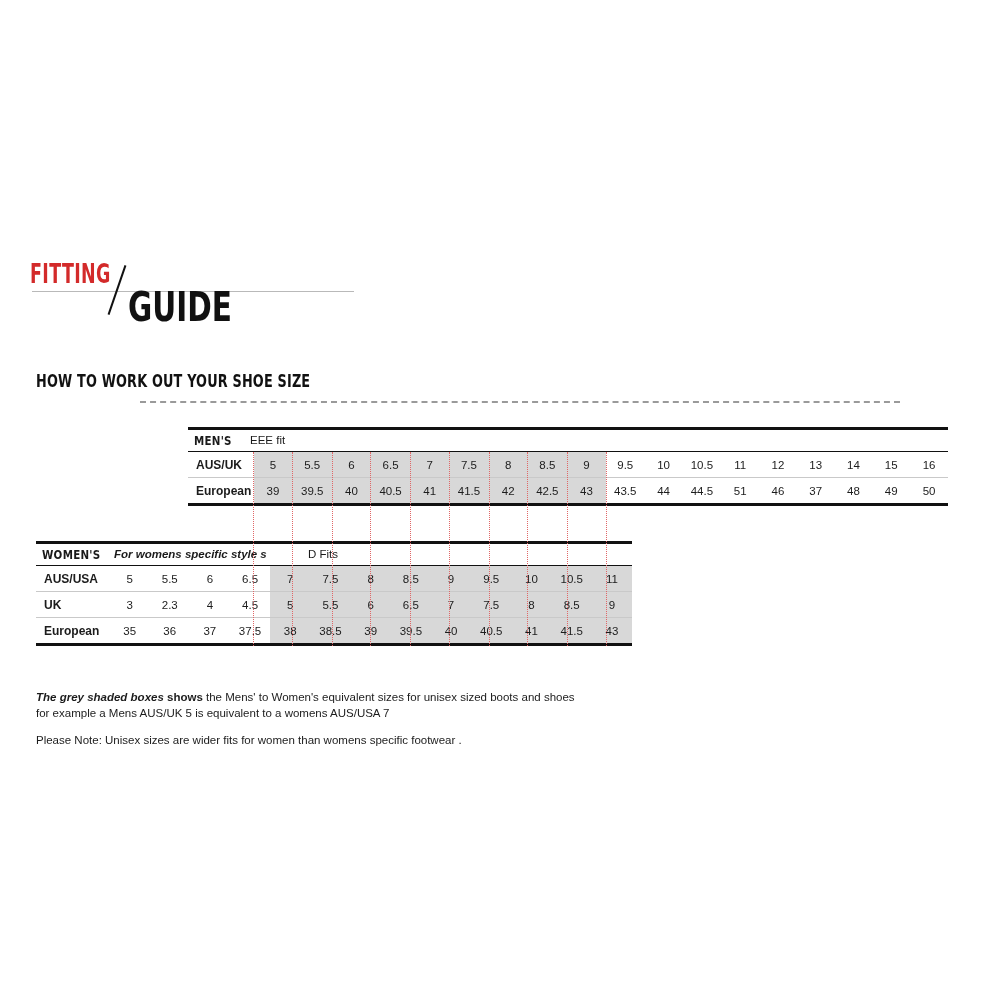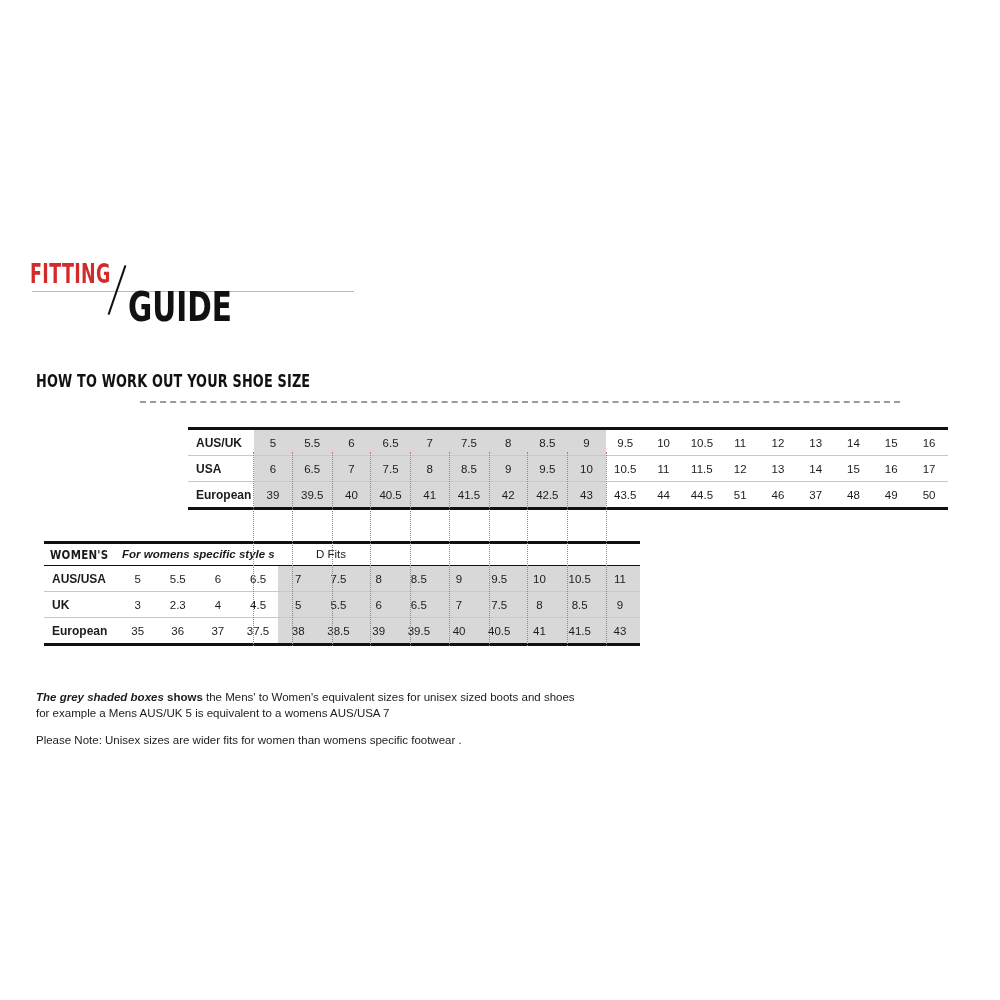--- a/index.html
+++ b/index.html
@@ -159,21 +159,21 @@
     left: 0;
     bottom: 0;
     width: 100%;
     height: 1px;
     background: #111;
   }
 
   
   #womens-table {
     position: absolute;
-    left: 44px;
+    left: 36px;
     top: 541px;
     width: 596px;
   }
   #womens-table .toprule { height: 3px; background: #111; width: 100%; }
   #womens-table .bottomrule { height: 3px; background: #111; width: 100%; }
   #womens-head {
     height: 22px;
     position: relative;
   }
   #womens-head .hd-title {
@@ -247,20 +247,25 @@
   <div id="heading-rule"></div>
   <div id="heading-slash"></div>
   <div id="guide-word">GUIDE</div>
 </div>
 
 <div id="subtitle">HOW TO WORK OUT YOUR SHOE SIZE</div>
 <div id="dashed-rule"></div>
 
 <div id="mens-table">
   <div class="toprule"></div>
+  <div id="mens-head">
+    <span class="hd-title">MEN'S</span>
+    <span class="hd-sub">EEE fit</span>
+    <span class="hd-line"></span>
+  </div>
   <table id="mens-grid">
       <tbody>
         <tr class="rowline">
           <td class="lbl" style="width: 58px;">AUS/UK</td>
           <td class="shade" style="width: 42px;">5</td>
           <td class="shade" style="width: 42px;">5.5</td>
           <td class="shade" style="width: 42px;">6</td>
           <td class="shade" style="width: 42px;">6.5</td>
           <td class="shade" style="width: 42px;">7</td>
           <td class="shade" style="width: 42px;">7.5</td>
@@ -269,41 +274,20 @@
           <td class="shade" style="width: 42px;">9</td>
           <td style="width: 41px;">9.5</td>
           <td style="width: 41px;">10</td>
           <td style="width: 41px;">10.5</td>
           <td style="width: 41px;">11</td>
           <td style="width: 41px;">12</td>
           <td style="width: 41px;">13</td>
           <td style="width: 41px;">14</td>
           <td style="width: 41px;">15</td>
           <td style="width: 41px;">16</td>
-        </tr>
-        <tr class="rowline">
-          <td class="lbl" style="width: 58px;">USA</td>
-          <td class="shade" style="width: 42px;">6</td>
-          <td class="shade" style="width: 42px;">6.5</td>
-          <td class="shade" style="width: 42px;">7</td>
-          <td class="shade" style="width: 42px;">7.5</td>
-          <td class="shade" style="width: 42px;">8</td>
-          <td class="shade" style="width: 42px;">8.5</td>
-          <td class="shade" style="width: 42px;">9</td>
-          <td class="shade" style="width: 42px;">9.5</td>
-          <td class="shade" style="width: 42px;">10</td>
-          <td style="width: 41px;">10.5</td>
-          <td style="width: 41px;">11</td>
-          <td style="width: 41px;">11.5</td>
-          <td style="width: 41px;">12</td>
-          <td style="width: 41px;">13</td>
-          <td style="width: 41px;">14</td>
-          <td style="width: 41px;">15</td>
-          <td style="width: 41px;">16</td>
-          <td style="width: 41px;">17</td>
         </tr>
         <tr>
           <td class="lbl" style="width: 58px;">European</td>
           <td class="shade" style="width: 42px;">39</td>
           <td class="shade" style="width: 42px;">39.5</td>
           <td class="shade" style="width: 42px;">40</td>
           <td class="shade" style="width: 42px;">40.5</td>
           <td class="shade" style="width: 42px;">41</td>
           <td class="shade" style="width: 42px;">41.5</td>
           <td class="shade" style="width: 42px;">42</td>

